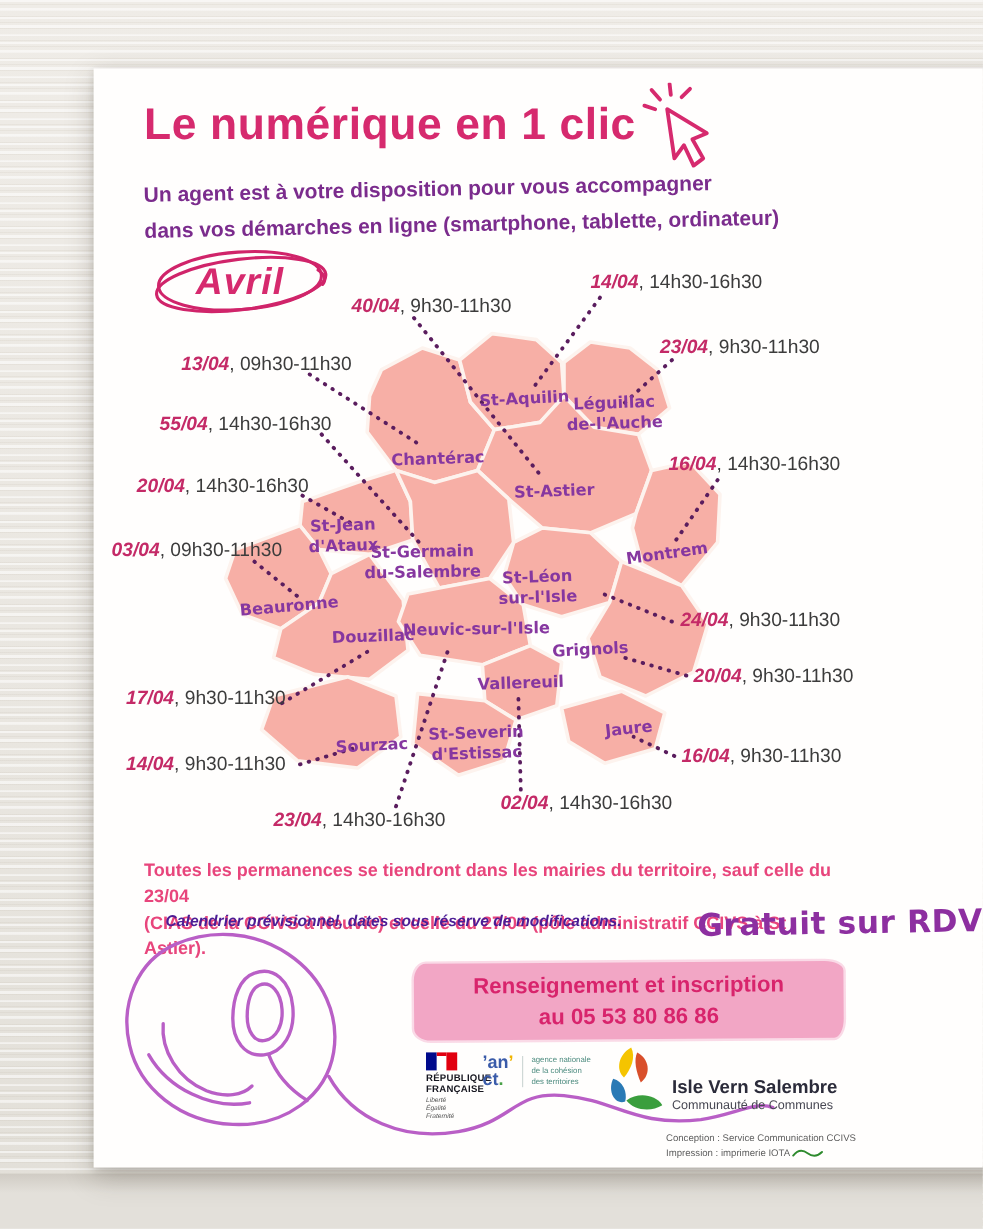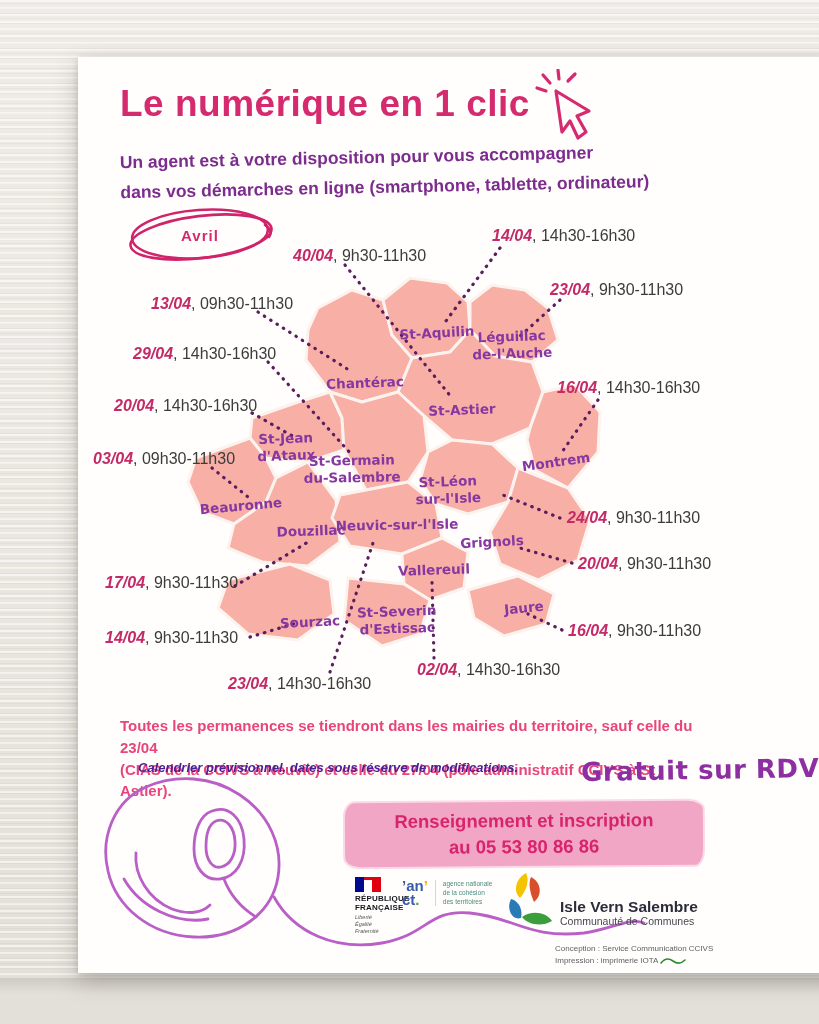--- a/index.html
+++ b/index.html
@@ -22,22 +22,22 @@
   
   .title { position:absolute; left:42px; top:26px; font-size:37px; font-weight:bold;
     color:#d62a6e; letter-spacing:.5px; }
   .subtitle { position:absolute; left:42px; top:84px; width:600px; font-size:17.5px;
     font-weight:bold; color:#7b2c8d; line-height:1.72; transform:rotate(-1.2deg);
     white-space:pre-line; }
   .cursor-icon { position:absolute; left:452px; top:12px; }
   .month-wrap { position:absolute; left:47px; top:146px; width:150px; height:64px; }
   .month-wrap svg { position:absolute; left:0; top:0; }
   .month-text { position:absolute; left:0; top:0; width:150px; height:64px; display:flex;
-    align-items:center; justify-content:center; font-size:15px; font-weight:bold;
-    color:#d62a6e; letter-spacing:1px; }
+    align-items:center; justify-content:center; font-size:31px; font-weight:bold;
+    color:#d62a6e; letter-spacing:1px;font-style:italic; }
   
   .map-svg { position:absolute; left:0; top:0; pointer-events:none; }
   .commune { position:absolute; transform:translate(-50%,-50%); color:#8637a0;
     font-family:"DejaVu Sans", sans-serif; font-size:13.5px; font-weight:bold;
     text-align:center; line-height:1.25; white-space:pre-line; }
   .appt { position:absolute; font-size:16px; white-space:nowrap; }
   .appt .d { color:#c42a67; font-weight:bold; font-style:italic; }
   .appt .s, .appt .t { color:#3c3c3c; font-weight:500; }
   
   .note { position:absolute; left:42px; top:658px; width:575px; font-size:15px;
@@ -157,21 +157,21 @@
   <div class="commune" style="left:356px;top:513px;transform:translate(-50%,-50%) rotate(-2deg)">Vallereuil</div>
   <div class="commune" style="left:319px;top:563px;transform:translate(-50%,-50%) rotate(-2deg)">St-Severin
 d'Estissac</div>
   <div class="commune" style="left:232px;top:565px;transform:translate(-50%,-50%) rotate(-3deg)">Sourzac</div>
   <div class="commune" style="left:446px;top:551px;transform:translate(-50%,-50%) rotate(-6deg)">Jaure</div>
 
   <div class="appt" style="left:215px;top:190px"><span class="d">40/04</span><span class="s">, </span><span class="t">9h30-11h30</span></div>
   <div class="appt" style="left:414px;top:170px"><span class="d">14/04</span><span class="s">, </span><span class="t">14h30-16h30</span></div>
   <div class="appt" style="left:472px;top:224px"><span class="d">23/04</span><span class="s">, </span><span class="t">9h30-11h30</span></div>
   <div class="appt" style="left:73px;top:238px"><span class="d">13/04</span><span class="s">, </span><span class="t">09h30-11h30</span></div>
-  <div class="appt" style="left:55px;top:288px"><span class="d">29/04</span><span class="s">, </span><span class="t">14h30-16h30</span></div>
+  <div class="appt" style="left:55px;top:288px"><span class="d">55/04</span><span class="s">, </span><span class="t">14h30-16h30</span></div>
   <div class="appt" style="left:479px;top:322px"><span class="d">16/04</span><span class="s">, </span><span class="t">14h30-16h30</span></div>
   <div class="appt" style="left:36px;top:340px"><span class="d">20/04</span><span class="s">, </span><span class="t">14h30-16h30</span></div>
   <div class="appt" style="left:15px;top:393px"><span class="d">03/04</span><span class="s">, </span><span class="t">09h30-11h30</span></div>
   <div class="appt" style="left:489px;top:452px"><span class="d">24/04</span><span class="s">, </span><span class="t">9h30-11h30</span></div>
   <div class="appt" style="left:500px;top:498px"><span class="d">20/04</span><span class="s">, </span><span class="t">9h30-11h30</span></div>
   <div class="appt" style="left:27px;top:517px"><span class="d">17/04</span><span class="s">, </span><span class="t">9h30-11h30</span></div>
   <div class="appt" style="left:27px;top:572px"><span class="d">14/04</span><span class="s">, </span><span class="t">9h30-11h30</span></div>
   <div class="appt" style="left:150px;top:618px"><span class="d">23/04</span><span class="s">, </span><span class="t">14h30-16h30</span></div>
   <div class="appt" style="left:339px;top:604px"><span class="d">02/04</span><span class="s">, </span><span class="t">14h30-16h30</span></div>
   <div class="appt" style="left:490px;top:565px"><span class="d">16/04</span><span class="s">, </span><span class="t">9h30-11h30</span></div>

